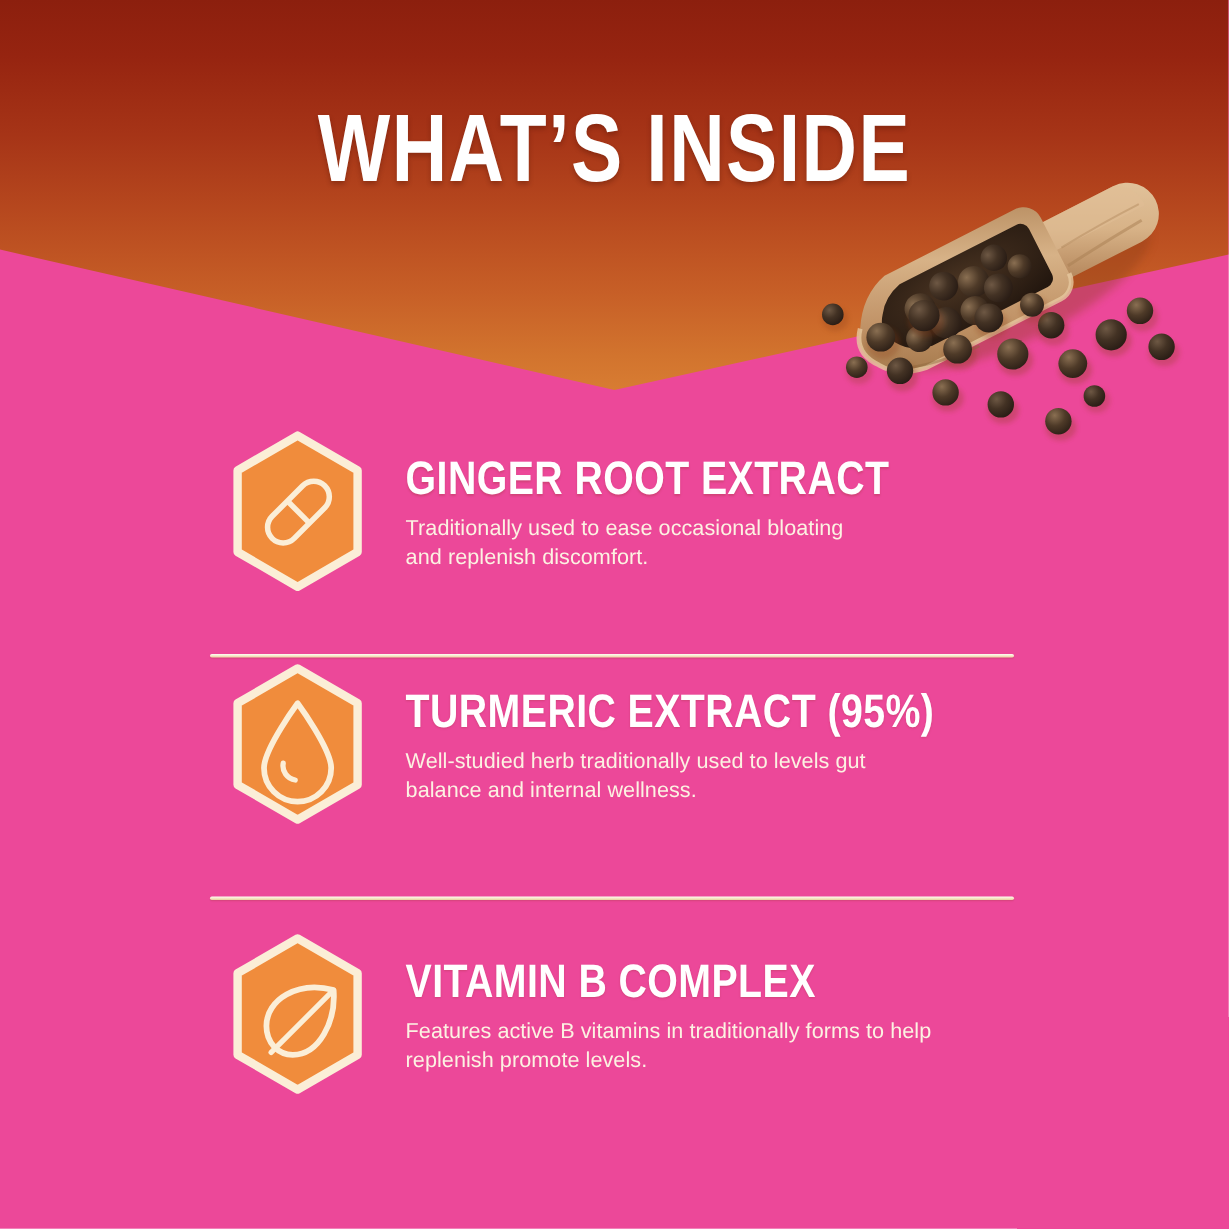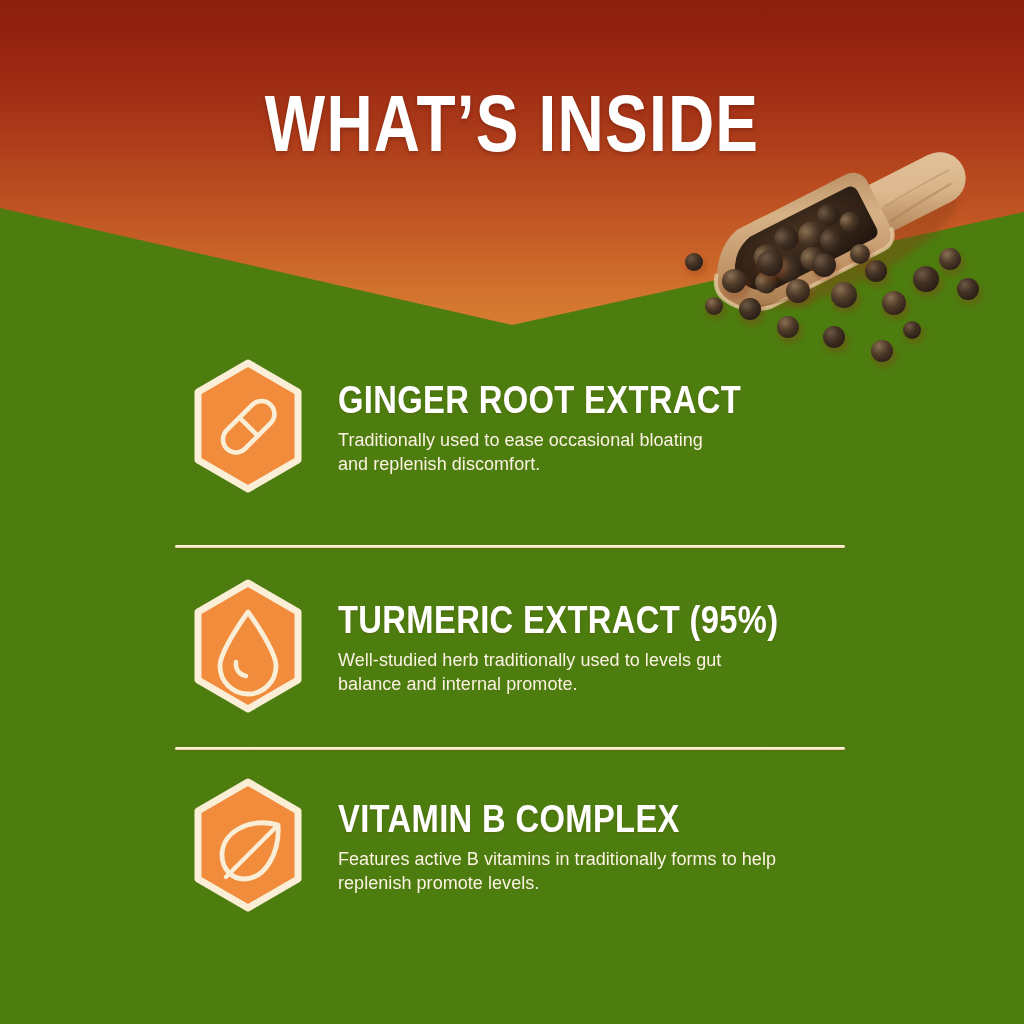--- a/index.html
+++ b/index.html
@@ -7,21 +7,21 @@
 
   html, body {
     width:1024px; height:1024px;
     font-family:"Liberation Sans", sans-serif;
     overflow:hidden;
   }
 
   #stage {
     position:relative;
     width:1024px; height:1024px;
-    background:#4d7c0f;
+    background:#ec4899;
     overflow:hidden;
   }
 
   
   .banner {
     position:absolute;
     left:0; top:0;
     width:1024px; height:330px;
     background:linear-gradient(180deg,
         #8C1F0E 0%,
@@ -56,21 +56,21 @@
   
   .scoop-art { position:absolute; left:640px; top:118px; width:384px; height:270px; }
 
   .scoop { position:absolute; left:0; top:0; width:384px; height:270px; }
 
   
   .features { position:absolute; left:0; top:0; width:1024px; height:1024px; }
 
   .feature { position:absolute; left:175px; width:700px; height:150px; }
   .feature-1 { top:358px; }
-  .feature-2 { top:578px; }
+  .feature-2 { top:552px; }
   .feature-3 { top:777px; }
 
   .hexwrap {
     position:absolute;
     left:15px; top:0;
     width:116px; height:136px;
   }
   .hexwrap svg { display:block; width:116px; height:136px; overflow:visible; }
 
   .ftext { position:absolute; left:163px; top:22px; width:520px; }
@@ -274,21 +274,21 @@
         <svg viewBox="0 0 116 136" xmlns="http://www.w3.org/2000/svg">
           <path d="M58 5 L108 34 V102 L58 131 L8 102 V34 Z" fill="#F08C3C" stroke="#FBEED7" stroke-width="7" stroke-linejoin="round"></path>
           <path d="M58 34 C58 34 30 72 30 88 a28 28 0 0 0 56 0 C86 72 58 34 58 34 Z" fill="none" stroke="#FBEED7" stroke-width="4.8" stroke-linejoin="round"></path>
           <path d="M46 84 a12 12 0 0 0 10 14" fill="none" stroke="#FBEED7" stroke-width="4.4" stroke-linecap="round"></path>
         </svg>
       </div>
       <div class="ftext">
         <div class="fhead">TURMERIC EXTRACT (95%)</div>
         <div class="fbody">
           <span>Well-studied herb traditionally used to levels gut</span>
-          <span>balance and internal promote.</span>
+          <span>balance and internal wellness.</span>
         </div>
       </div>
     </div>
 
     <div class="divider divider-2"></div>
 
     <div class="feature feature-3">
       <div class="hexwrap">
         <svg viewBox="0 0 116 136" xmlns="http://www.w3.org/2000/svg">
           <path d="M58 5 L108 34 V102 L58 131 L8 102 V34 Z" fill="#F08C3C" stroke="#FBEED7" stroke-width="7" stroke-linejoin="round"></path>

